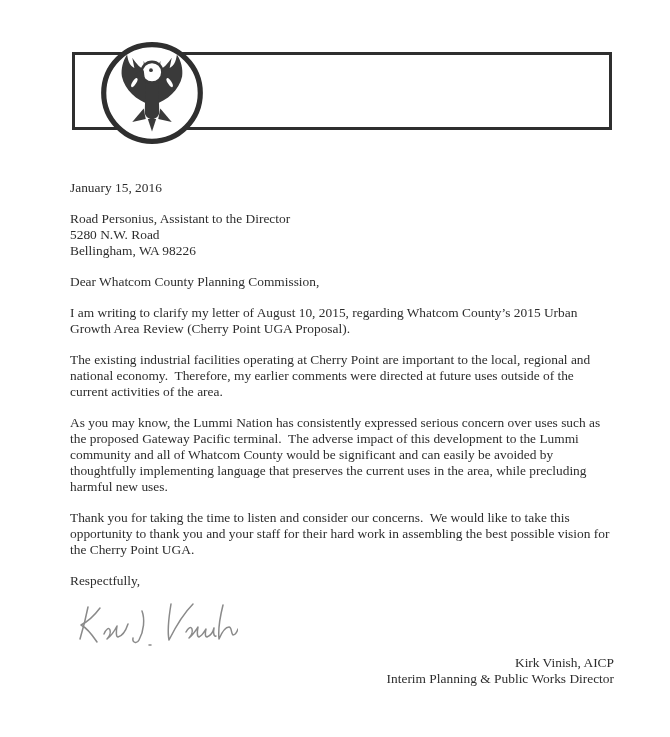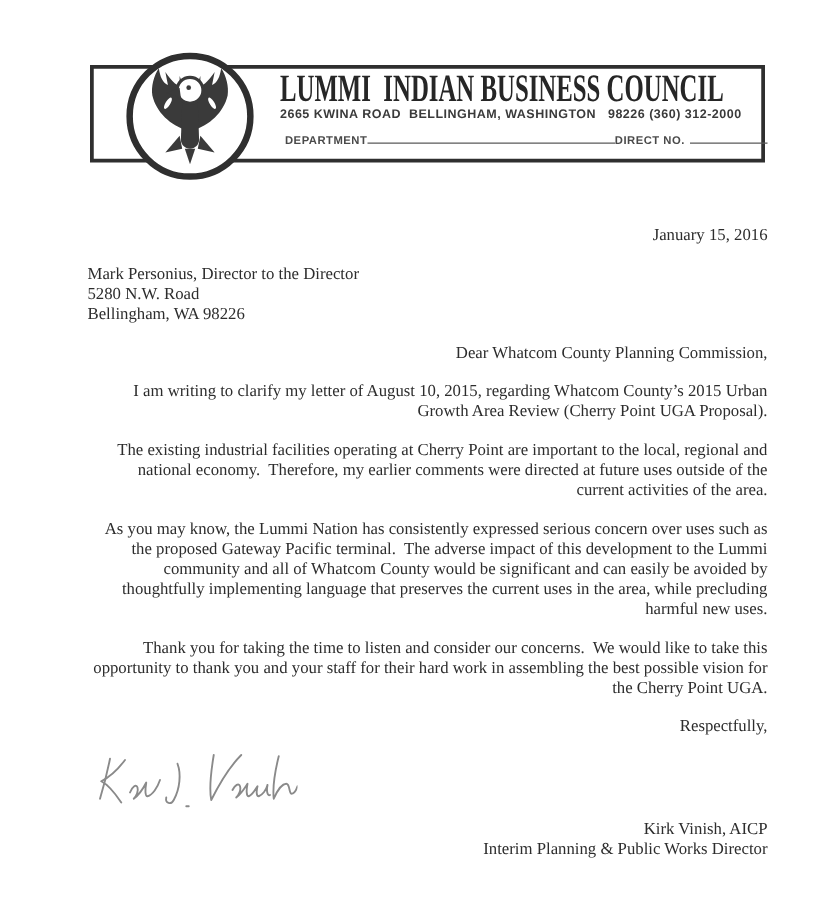--- a/index.html
+++ b/index.html
@@ -56,21 +56,21 @@
   .rule{display:inline-block;border-bottom:1px solid #5a5a5a;height:9px;vertical-align:baseline;}
   .rule-dept{width:198px;}
   .rule-direct{width:62px;margin-left:4px;}
   
   main{
     position:relative;
     padding:20px 56px 0 70px;
     font-size:13.4px;
     line-height:16px;
   }
-  main p{margin:0 0 15px 0;white-space:pre-wrap;text-align:right;}
+  main p{margin:0 0 15px 0;white-space:pre-wrap;}
   .recipient div, .signer div{line-height:16px;}
   .recipient{margin-bottom:15px;}
   .closing{margin-bottom:4px !important;}
   .signature{margin:2px 0 6px 0px;}
   .signature svg{display:block;}
   .signer{margin-top:2px;text-align:right;}
 </style>
 </head>
 <body>
 
@@ -91,34 +91,27 @@
           <path d="M48 77 L52 89 L56 77 Z"></path>
         </g>
         <circle cx="52" cy="32" r="10" fill="#ffffff" stroke="#3a3a3a" stroke-width="2.5"></circle>
         <path d="M44 30 L34 34 L45 38 Z" fill="#3a3a3a"></path>
         <circle cx="51" cy="30" r="1.8" fill="#3a3a3a"></circle>
         <ellipse cx="35" cy="42" rx="1.8" ry="5" fill="#ffffff" transform="rotate(32 35 42)"></ellipse>
         <ellipse cx="69" cy="42" rx="1.8" ry="5" fill="#ffffff" transform="rotate(-32 69 42)"></ellipse>
       </svg>
     </div>
 
-    <div class="lh-text">
-      <div class="org"><span class="org-inner">LUMMI  INDIAN BUSINESS COUNCIL</span></div>
-      <div class="addr">2665 KWINA ROAD  BELLINGHAM, WASHINGTON   98226 (360) 312-2000</div>
-      <div class="dept-row">
-        <span>DEPARTMENT</span><span class="rule rule-dept"></span><span>DIRECT NO.</span><span class="rule rule-direct"></span>
-      </div>
-    </div>
   </header>
 
   <main>
     <p class="date">January 15, 2016</p>
 
     <div class="recipient">
-      <div>Mark Personius, Director to the Director</div>
+      <div>Road Personius, Assistant to the Director</div>
       <div>5280 N.W. Road</div>
       <div>Bellingham, WA  98226</div>
     </div>
 
     <p>Dear Whatcom County Planning Commission,</p>
 
     <p>I am writing to clarify my letter of August 10, 2015, regarding Whatcom County’s 2015 Urban Growth Area Review (Cherry Point UGA Proposal).</p>
     <p>The existing industrial facilities operating at Cherry Point are important to the local, regional and national economy.  Therefore, my earlier comments were directed at future uses outside of the current activities of the area.</p>
     <p>As you may know, the Lummi Nation has consistently expressed serious concern over uses such as the proposed Gateway Pacific terminal.  The adverse impact of this development to the Lummi community and all of Whatcom County would be significant and can easily be avoided by thoughtfully implementing language that preserves the current uses in the area, while precluding harmful new uses.</p>
     <p>Thank you for taking the time to listen and consider our concerns.  We would like to take this opportunity to thank you and your staff for their hard work in assembling the best possible vision for the Cherry Point UGA.</p>

